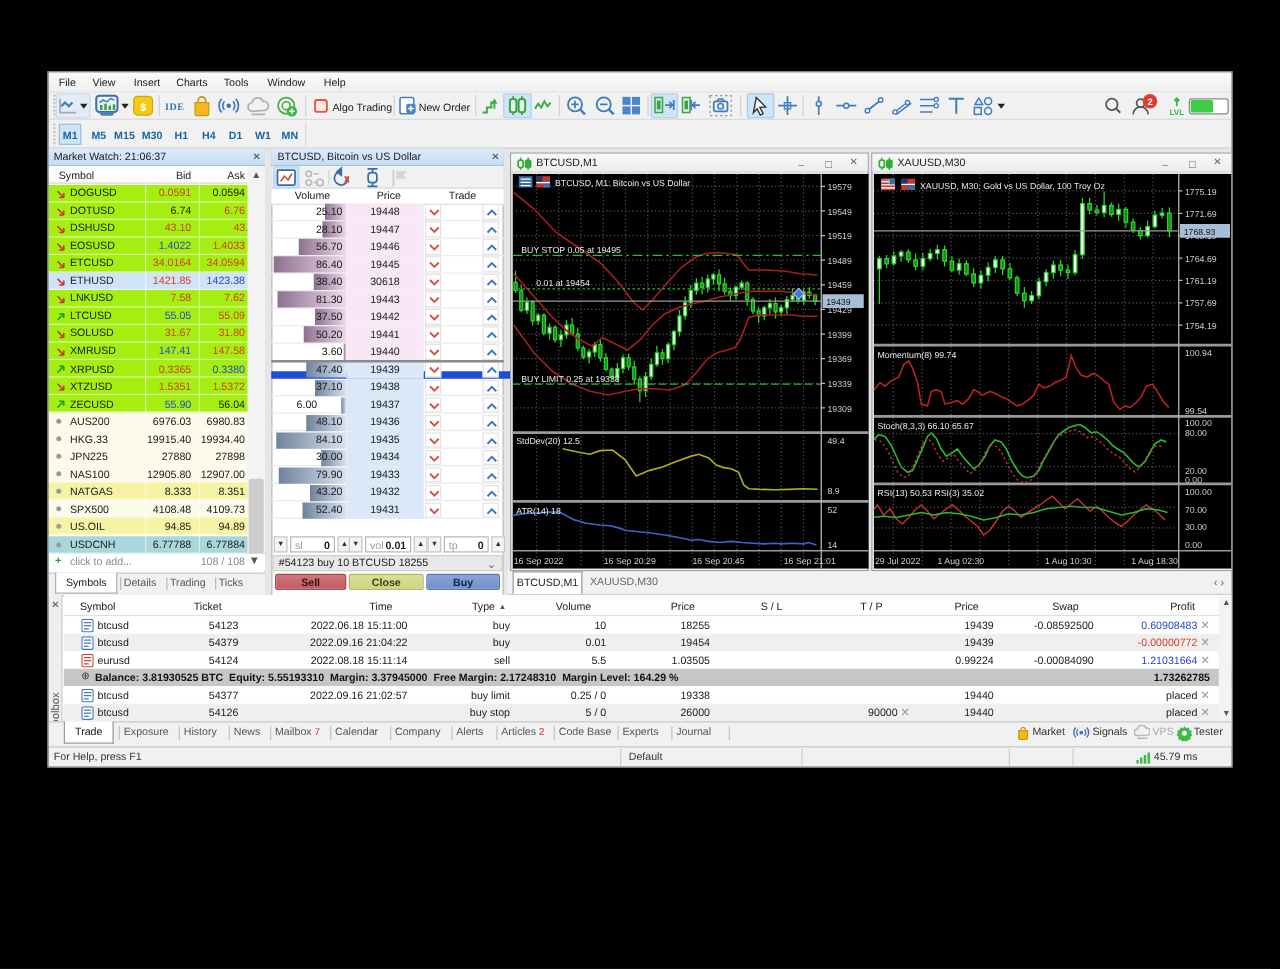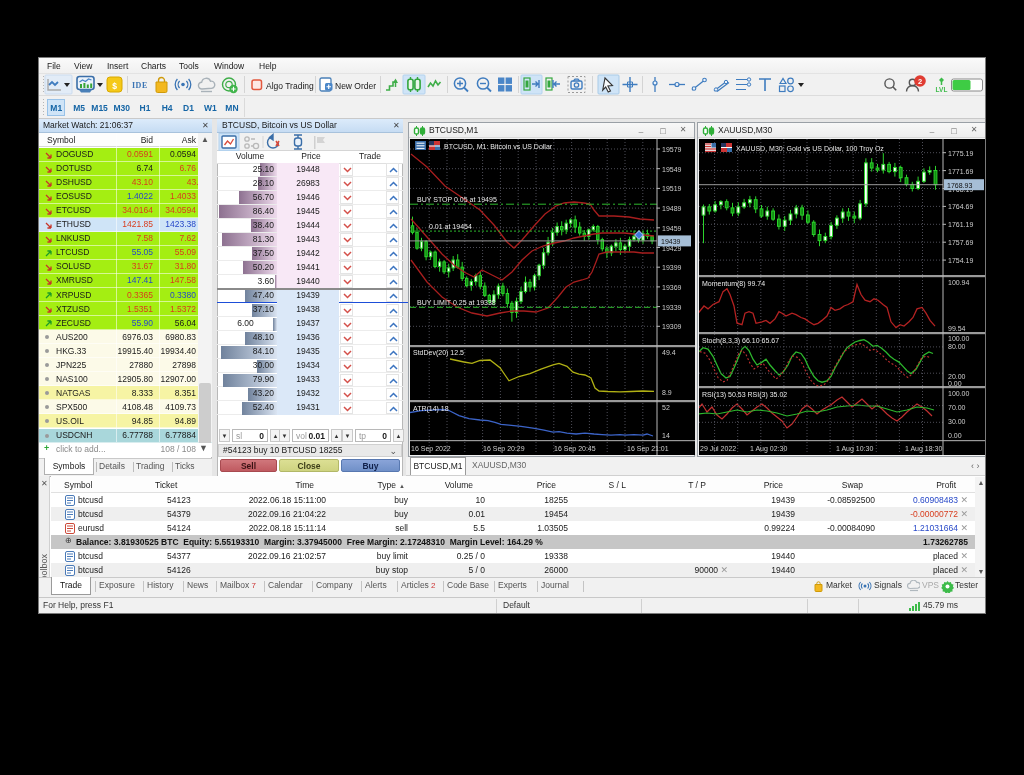--- a/index.html
+++ b/index.html
@@ -383,21 +383,21 @@
       <div style="position:absolute;left:169px;top:0.5px;width:13px;height:12.5px;background:#fff;border:1px solid #e4e4e4;">
         <svg width="9" height="6" style="position:absolute;left:1.5px;top:3px;">
           <path d="M1 5 L4.5 1.5 L8 5" stroke="#3c74c0" stroke-width="1.5" fill="none"></path>
         </svg>
       </div>
     </div>
 <div class="abs" style="left:178px;top:118.5px;width:186px;height:14.05px;border-bottom:1px solid #ececec;">
       <div style="position:absolute;left:41.1px;top:0.5px;width:18.9px;height:13px;background:linear-gradient(to right,#8d7190,#eedaec);"></div>
       <div style="position:absolute;left:0px;top:1px;width:57px;text-align:right;font-size:8.5px;color:#1a1a1a;">28.10</div>
       <div style="position:absolute;left:60px;top:0;width:62px;height:14.05px;background:#f8e8f6;"></div>
-      <div style="position:absolute;left:60px;top:1px;width:62px;text-align:center;font-size:8.5px;color:#1a1a1a;">26983</div>
+      <div style="position:absolute;left:60px;top:1px;width:62px;text-align:center;font-size:8.5px;color:#1a1a1a;">19447</div>
       <div style="position:absolute;left:123px;top:0.5px;width:13px;height:12.5px;background:#fff;border:1px solid #e4e4e4;">
         <svg width="9" height="6" style="position:absolute;left:1.5px;top:3px;">
           <path d="M1 1 L4.5 4.5 L8 1" stroke="#d4504a" stroke-width="1.5" fill="none"></path>
         </svg>
       </div>
       <div style="position:absolute;left:169px;top:0.5px;width:13px;height:12.5px;background:#fff;border:1px solid #e4e4e4;">
         <svg width="9" height="6" style="position:absolute;left:1.5px;top:3px;">
           <path d="M1 5 L4.5 1.5 L8 5" stroke="#3c74c0" stroke-width="1.5" fill="none"></path>
         </svg>
       </div>
@@ -431,21 +431,21 @@
       <div style="position:absolute;left:169px;top:0.5px;width:13px;height:12.5px;background:#fff;border:1px solid #e4e4e4;">
         <svg width="9" height="6" style="position:absolute;left:1.5px;top:3px;">
           <path d="M1 5 L4.5 1.5 L8 5" stroke="#3c74c0" stroke-width="1.5" fill="none"></path>
         </svg>
       </div>
     </div>
 <div class="abs" style="left:178px;top:160.7px;width:186px;height:14.05px;border-bottom:1px solid #ececec;">
       <div style="position:absolute;left:34.2px;top:0.5px;width:25.8px;height:13px;background:linear-gradient(to right,#8d7190,#eedaec);"></div>
       <div style="position:absolute;left:0px;top:1px;width:57px;text-align:right;font-size:8.5px;color:#1a1a1a;">38.40</div>
       <div style="position:absolute;left:60px;top:0;width:62px;height:14.05px;background:#f8e8f6;"></div>
-      <div style="position:absolute;left:60px;top:1px;width:62px;text-align:center;font-size:8.5px;color:#1a1a1a;">19444</div>
+      <div style="position:absolute;left:60px;top:1px;width:62px;text-align:center;font-size:8.5px;color:#1a1a1a;">30618</div>
       <div style="position:absolute;left:123px;top:0.5px;width:13px;height:12.5px;background:#fff;border:1px solid #e4e4e4;">
         <svg width="9" height="6" style="position:absolute;left:1.5px;top:3px;">
           <path d="M1 1 L4.5 4.5 L8 1" stroke="#d4504a" stroke-width="1.5" fill="none"></path>
         </svg>
       </div>
       <div style="position:absolute;left:169px;top:0.5px;width:13px;height:12.5px;background:#fff;border:1px solid #e4e4e4;">
         <svg width="9" height="6" style="position:absolute;left:1.5px;top:3px;">
           <path d="M1 5 L4.5 1.5 L8 5" stroke="#3c74c0" stroke-width="1.5" fill="none"></path>
         </svg>
       </div>
@@ -507,21 +507,21 @@
         <svg width="9" height="6" style="position:absolute;left:1.5px;top:3px;">
           <path d="M1 1 L4.5 4.5 L8 1" stroke="#d4504a" stroke-width="1.5" fill="none"></path>
         </svg>
       </div>
       <div style="position:absolute;left:169px;top:0.5px;width:13px;height:12.5px;background:#fff;border:1px solid #e4e4e4;">
         <svg width="9" height="6" style="position:absolute;left:1.5px;top:3px;">
           <path d="M1 5 L4.5 1.5 L8 5" stroke="#3c74c0" stroke-width="1.5" fill="none"></path>
         </svg>
       </div>
     </div>
-<div class="abs" style="left:178px;top:230.9px;width:216px;height:14.05px;border-bottom:1px solid #1d4ed8;padding-left:48px;">
+<div class="abs" style="left:178px;top:230.9px;width:216px;height:14.05px;border-bottom:6px solid #1d4ed8;padding-left:48px;">
       <div style="position:absolute;left:28.2px;top:0.5px;width:31.8px;height:13px;background:linear-gradient(to right,#70829c,#dae4f2);"></div>
       <div style="position:absolute;left:0px;top:1px;width:57px;text-align:right;font-size:8.5px;color:#1a1a1a;">47.40</div>
       <div style="position:absolute;left:60px;top:0;width:62px;height:14.05px;background:#dbe8f8;"></div>
       <div style="position:absolute;left:60px;top:1px;width:62px;text-align:center;font-size:8.5px;color:#1a1a1a;">19439</div>
       <div style="position:absolute;left:123px;top:0.5px;width:13px;height:12.5px;background:#fff;border:1px solid #e4e4e4;">
         <svg width="9" height="6" style="position:absolute;left:1.5px;top:3px;">
           <path d="M1 1 L4.5 4.5 L8 1" stroke="#d4504a" stroke-width="1.5" fill="none"></path>
         </svg>
       </div>
       <div style="position:absolute;left:169px;top:0.5px;width:13px;height:12.5px;background:#fff;border:1px solid #e4e4e4;">

